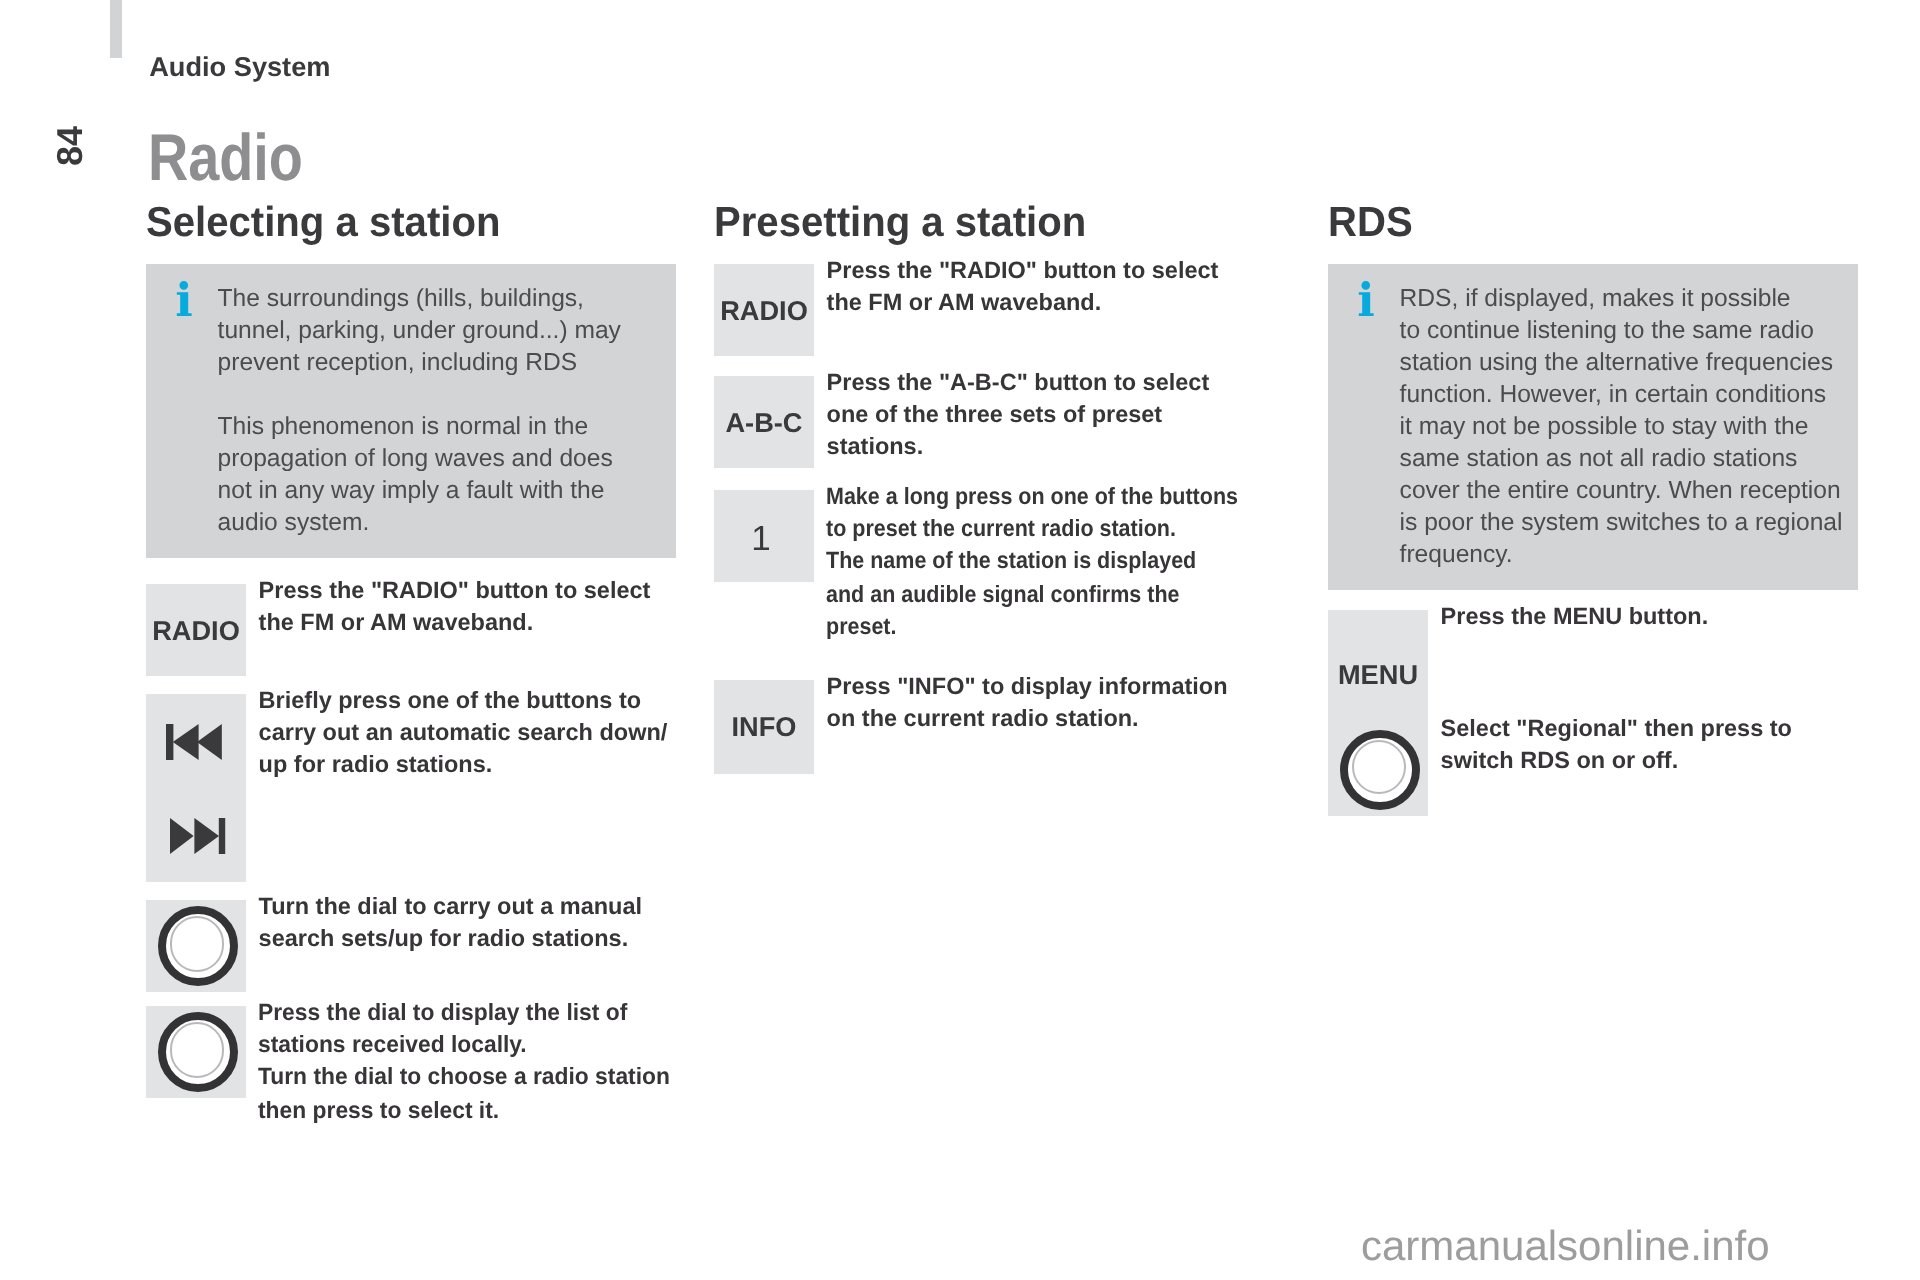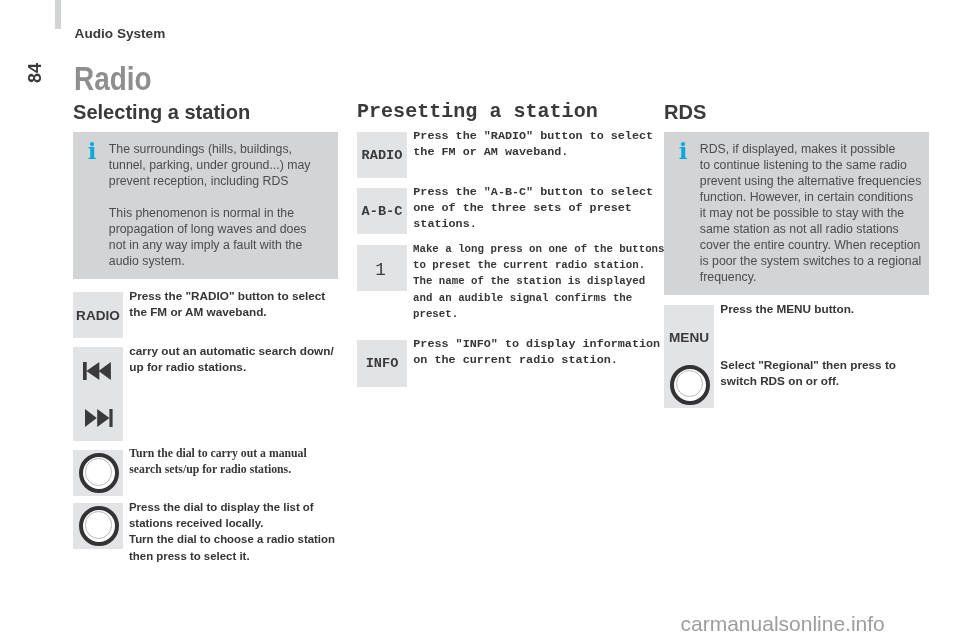--- a/index.html
+++ b/index.html
@@ -9,21 +9,21 @@
 
   .tab-bar{position:absolute;left:54.9px;top:0;width:6.3px;height:29.4px;background:#d2d3d5;}
   .chapter-num{position:absolute;left:15px;top:63.5px;width:40px;text-align:center;color:#3a3a3c;
     font-size:18px;font-weight:bold;transform:rotate(-90deg);transform-origin:50% 50%;line-height:18px;}
   .hdr{position:absolute;left:74.6px;top:26px;font-size:13.6px;font-weight:bold;color:#3a3a3c;line-height:15px;}
   .title{position:absolute;left:74px;top:62px;font-size:33px;font-weight:bold;color:#8e8e90;
      line-height:34px;transform:scaleX(0.845);transform-origin:0 0;white-space:nowrap;}
 
   .col{position:absolute;top:0;height:640px;width:280px;}
   .col1{left:73px;}
-  .col2{left:357px;font-family:Liberation Mono, monospace;}
+  .col2{left:357px;}
   .col3{left:640px;margin-left:24px;}
   .colhead{position:absolute;top:100.5px;left:0;font-size:21px;font-weight:bold;color:#3a3a3c;
      margin:0;line-height:22px;white-space:nowrap;transform:scaleX(0.955);transform-origin:0 50%;}
 
   .infobox{position:absolute;left:0;background:#d3d4d6;width:265px;box-sizing:border-box;}
   .infobox .ii{position:absolute;left:13px;top:7px;color:#06aadc;font-weight:bold;font-size:23px;
      line-height:23px;width:12px;text-align:center;font-family:"DejaVu Serif",serif;}
   .infotxt{position:absolute;left:35.8px;margin:0;font-size:12.3px;line-height:16px;color:#4c4c4e;
      width:210px;white-space:nowrap;}
 
@@ -86,29 +86,30 @@
               <path d="M16.3 0 3.4 9l12.9 9z" fill="#3a3a3c" data-name="skip-previous-triangle-1"></path>
               <path d="M27.9 0 15.5 9l12.4 9z" fill="#3a3a3c" data-name="skip-previous-triangle-2"></path>
             </svg></span>
           <span data-name="skip-next-icon"><svg width="28" height="18" viewBox="0 0 28 18" data-name="skip-next-glyph">
               <path d="M24.4 0h3.2v18h-3.2z" fill="#3a3a3c" data-name="skip-next-bar"></path>
               <path d="M0 0 11.8 9 0 18z" fill="#3a3a3c" data-name="skip-next-triangle-1"></path>
               <path d="M12.2 0 24.5 9 12.2 18z" fill="#3a3a3c" data-name="skip-next-triangle-2"></path>
             </svg></span>
         </div>
         <div class="rowtxt" data-name="row-text" style="top: -4px;">
+          <span class="ln" data-name="row-text-line">Briefly press one of the buttons to</span>
           <span class="ln" data-name="row-text-line">carry out an automatic search down/</span>
           <span class="ln" data-name="row-text-line">up for radio stations.</span>
         </div>
       </div>
       <div class="row" data-name="instruction-row" style="top: 450px;">
         <div class="btnbox" data-name="rotary-dial-button" style="height: 46px;">
           <span class="dial" data-name="rotary-dial-icon"></span>
         </div>
-        <div class="rowtxt" data-name="row-text" style="top: -4px; font-family: Liberation Serif, serif;">
+        <div class="rowtxt" data-name="row-text" style="top: -4px;">
           <span class="ln" data-name="row-text-line">Turn the dial to carry out a manual</span>
           <span class="ln" data-name="row-text-line">search sets/up for radio stations.</span>
         </div>
       </div>
       <div class="row" data-name="instruction-row" style="top: 503px;">
         <div class="btnbox" data-name="rotary-dial-button" style="height: 46px;">
           <span class="dial" data-name="rotary-dial-icon"></span>
         </div>
         <div class="rowtxt" data-name="row-text" style="top: -4px;">
           <span class="ln" data-name="row-text-line" style="transform-origin: left center; transform: scaleX(0.971841);">Press the dial to display the list of</span>
@@ -161,21 +162,21 @@
         </div>
       </div>
     </div>
   <div class="col col3" id="col2" data-name="column-rds">
       <div class="colhead" data-name="column-heading-rds">RDS</div>
       <div class="infobox" data-name="info-box-rds" style="top: 132px; height: 163px;">
         <div class="ii" data-name="information-i-icon">i</div>
         <div class="infotxt" data-name="info-paragraph" style="top: 9px;">
           <span class="ln" data-name="info-text-line">RDS, if displayed, makes it possible</span>
           <span class="ln" data-name="info-text-line">to continue listening to the same radio</span>
-          <span class="ln" data-name="info-text-line">prevent using the alternative frequencies</span>
+          <span class="ln" data-name="info-text-line">station using the alternative frequencies</span>
           <span class="ln" data-name="info-text-line">function. However, in certain conditions</span>
           <span class="ln" data-name="info-text-line">it may not be possible to stay with the</span>
           <span class="ln" data-name="info-text-line">same station as not all radio stations</span>
           <span class="ln" data-name="info-text-line">cover the entire country. When reception</span>
           <span class="ln" data-name="info-text-line">is poor the system switches to a regional</span>
           <span class="ln" data-name="info-text-line">frequency.</span>
         </div>
       </div>
       <div class="row" data-name="instruction-row" style="top: 305px;">
         <div class="btnbox" data-name="button-menu" style="height: 64px;">

